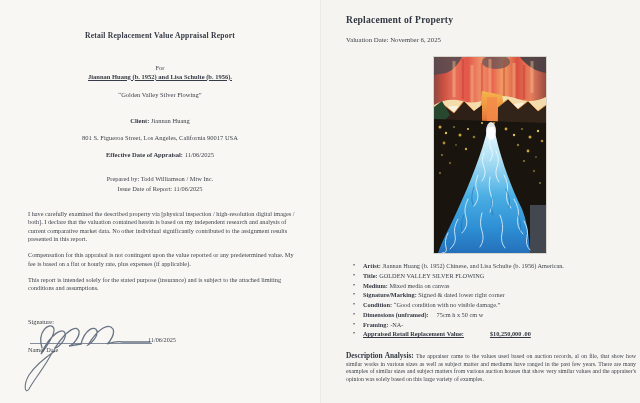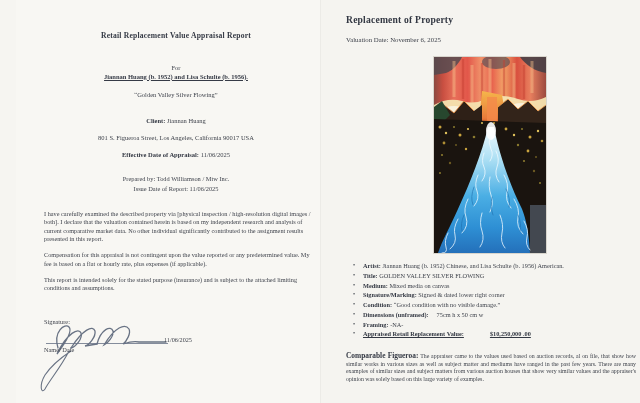--- a/index.html
+++ b/index.html
@@ -4,21 +4,21 @@
 <style>
   * { margin:0; padding:0; box-sizing:border-box; }
   html,body { background:#e9e8e4; }
   .canvas {
     position:relative; width:640px; height:403px; overflow:hidden;
     background:#f6f5f1;
     font-family:"Liberation Serif", serif;
     color:#3f434c;
   }
   .page { position:absolute; top:0; height:403px; }
-  .page-left  { left:16px;   width:320px; background:#f8f7f3;padding-left:12px; }
+  .page-left  { left:0;   width:320px; background:#f8f7f3;padding-left:12px; }
   .page-right { left:320px; width:320px; background:#f5f4f0; border-left:1px solid rgba(0,0,0,0.035); }
 
   
   .report-title {
     position:absolute; left:0; top:31px; width:320px;
     text-align:center; font-size:7.6px; font-weight:bold; color:#343944;
     letter-spacing:.2px;
   }
   .for-block { position:absolute; left:0; top:64px; width:320px; text-align:center; font-size:6.5px; line-height:1.35; }
   .owners { font-weight:bold; text-decoration:underline; color:#363b46; }
@@ -238,17 +238,17 @@
       <li><span class="dot">•</span><b>Title:</b> <span>GOLDEN VALLEY SILVER FLOWING</span></li>
       <li><span class="dot">•</span><b>Medium:</b> <span>Mixed media on canvas</span></li>
       <li><span class="dot">•</span><b>Signature/Marking:</b> <span>Signed &amp; dated lower right corner</span></li>
       <li><span class="dot">•</span><b>Condition:</b> <span>“Good condition with no visible damage.”</span></li>
       <li class="wide-gap"><span class="dot">•</span><b>Dimensions (unframed):</b><span class="gap2"></span><span>75cm h x 50 cm w</span></li>
       <li><span class="dot">•</span><b>Framing:</b> <span>-NA-</span></li>
       <li class="emph"><span class="dot">•</span><span class="wrap"><span>Appraised Retail Replacement Value:</span><span class="gap"></span><span>$10,250,000 .00</span></span></li>
     </ul>
 
     <p class="comp">
-      <b>Comparable Figueroa:</b>
+      <b>Description Analysis:</b>
       <span>The appraiser came to the values used based on auction records, al on file, that show how similar works in various sizes as well as subject matter and mediums have ranged in the past few years. There are many examples of similar sizes and subject matters from various auction houses that show very similar values and the appraiser's opinion was solely based on this large variety of examples.</span>
     </p>
   </section>
 </div>
 
 </body></html>

